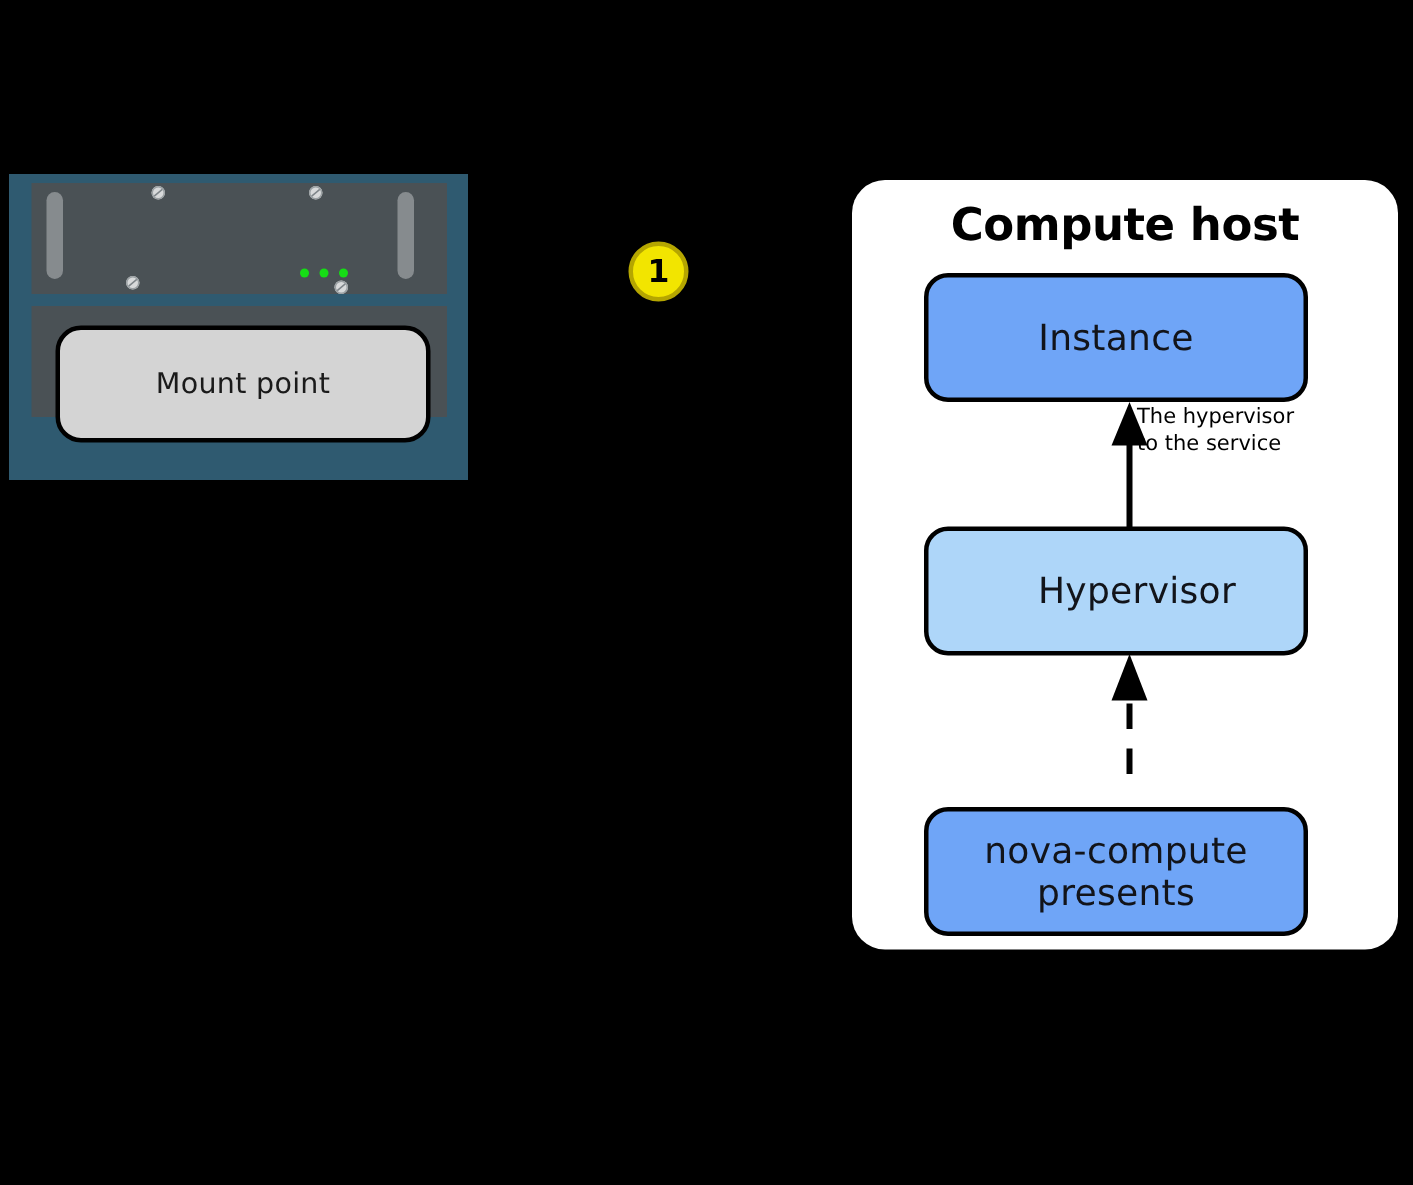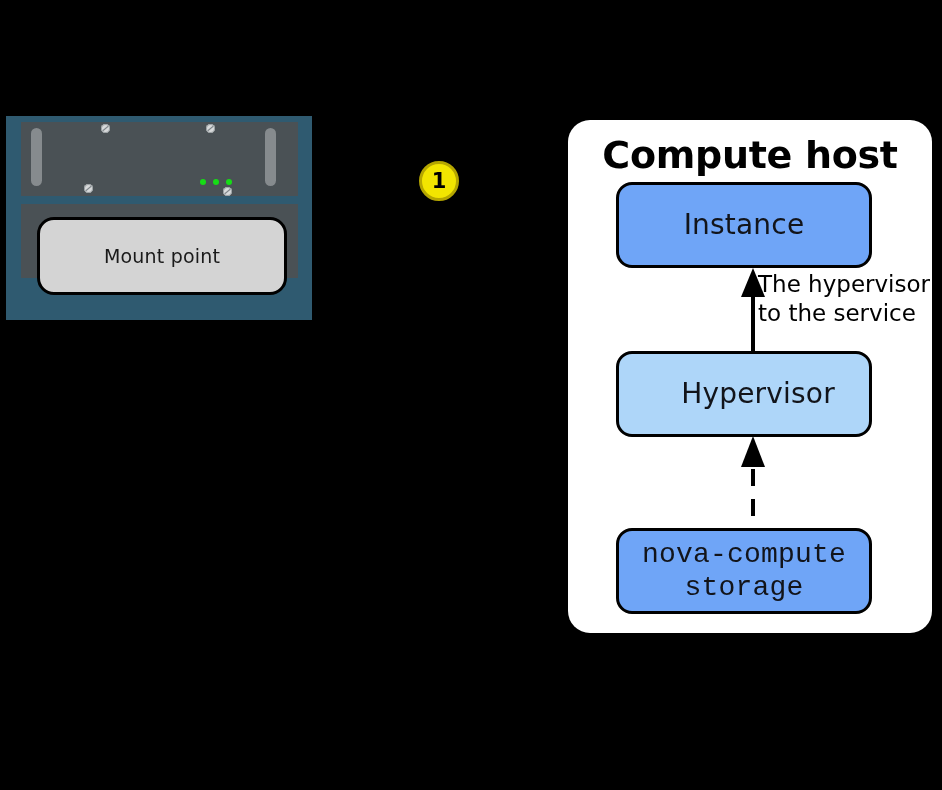--- a/index.html
+++ b/index.html
@@ -130,36 +130,36 @@
     height: 513px;
     background: #ffffff;
     border-radius: 22px;
   }
   #compute-host-title {
     position: absolute;
     left: 0;
     right: 0;
     top: 13px;
     text-align: center;
-    font-size: 38px;
+    font-size: 30px;
     font-weight: bold;
     color: #000000;
     letter-spacing: -0.3px;
   }
 
   .node-box {
     position: absolute;
     box-sizing: border-box;
     border: 3px solid #000000;
     border-radius: 16px;
     display: flex;
     align-items: center;
     justify-content: center;
     text-align: center;
-    font-size: 28px;
+    font-size: 24px;
     line-height: 1.18;
     color: #12141a;
     letter-spacing: 0.2px;
   }
   #instance-box {
     left: 48px;
     top: 62px;
     width: 256px;
     height: 86px;
     background: #6fa5f7;
@@ -167,25 +167,24 @@
   #hypervisor-box {
     left: 48px;
     top: 231px;
     width: 256px;
     height: 86px;
     background: #aed6f9;
     padding-left: 28px;
   }
   #nova-compute-box {
     left: 48px;
-    top: 408px;
+    top: 418px;
     width: 256px;
     height: 86px;
     background: #6fa5f7;
-    font-family: Liberation Mono, monospace;
   }
 
   
   .flow-arrow {
     position: absolute;
     left: 170px;
     width: 30px;
   }
   #arrow-hypervisor-to-instance {
     top: 147px;
@@ -195,21 +194,21 @@
     top: 315px;
     height: 81px;
   }
 
   
   #annotation-hypervisor-storage {
     position: absolute;
     left: 190px;
     top: 150px;
     width: 175px;
-    font-size: 23px;
+    font-size: 14px;
     line-height: 1.27;
     color: #000000;
   }
   #annotation-hypervisor-storage div { white-space: nowrap; }
 </style>
 </head>
 <body>
 
 <div id="storage-appliance">
 
@@ -252,17 +251,17 @@
   <div class="node-box" id="hypervisor-box">Hypervisor</div>
 
   <svg class="flow-arrow" id="arrow-nova-to-hypervisor" viewBox="0 0 30 81" preserveAspectRatio="none">
     <line x1="15" y1="81" x2="15" y2="30" stroke="#000000" stroke-width="4" stroke-dasharray="17 13"></line>
     <polygon points="15,1 3,32 27,32" fill="#000000"></polygon>
   </svg>
 
   <div class="node-box" id="nova-compute-box">
     <span>
       <span>nova-compute</span><br>
-      <span>storage</span>
+      <span>presents</span>
     </span>
   </div>
 
 </div>
 
 </body></html>

